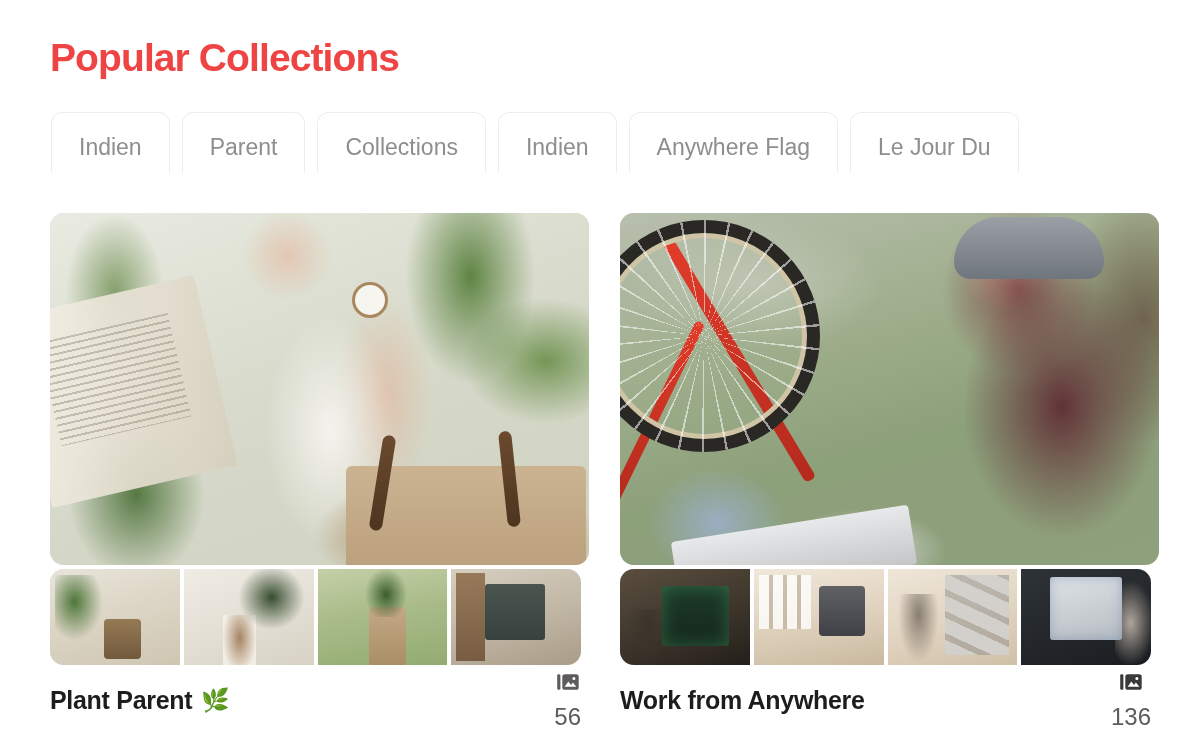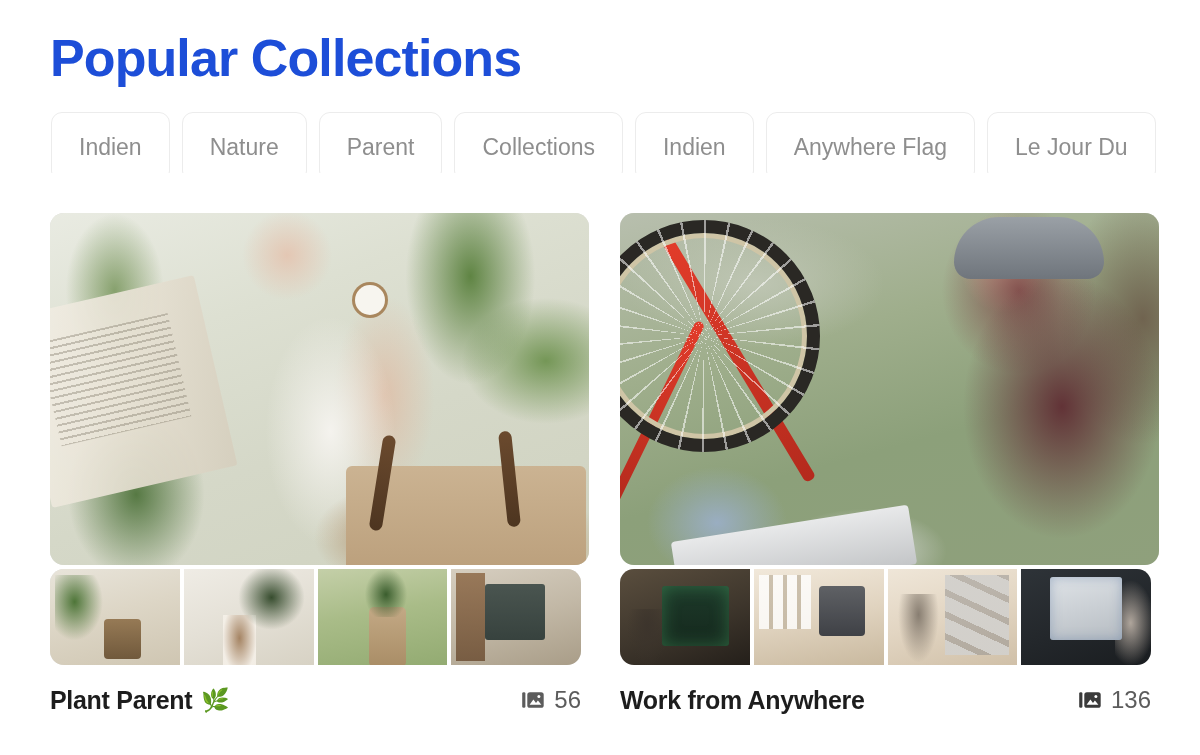--- a/index.html
+++ b/index.html
@@ -8,24 +8,24 @@
     background: #ffffff;
     font-family: "Liberation Sans", sans-serif;
     overflow: hidden;
   }
   .page { position: relative; width: 1200px; height: 755px; background: #fff; }
 
   
   .page-title {
     position: absolute;
     left: 50px; top: 34px;
-    font-size: 52px;
+    font-size: 39px;
     font-weight: bold;
     letter-spacing: -0.9px;
-    color: #1d4ed8;
+    color: #ef4444;
     line-height: 48px;
     white-space: nowrap;
   }
 
   
   .chip-row {
     position: absolute;
     left: 51px; top: 112px;
     display: flex;
     flex-direction: row;
@@ -105,20 +105,21 @@
     color: #1d1d1d;
     letter-spacing: -0.3px;
     display: flex;
     align-items: center;
     gap: 9px;
     white-space: nowrap;
   }
   .leaf-emoji { font-size: 23px; line-height: 1; }
   .count-group {
     display: flex;
+    flex-direction: column;
     align-items: center;
     gap: 9px;
   }
   .count-num {
     font-size: 24px;
     color: #5c5c5c;
   }
   .photo-icon { display: block; }
 
   
@@ -272,23 +273,20 @@
 
 <div class="page">
 
   <h1 class="page-title">Popular Collections</h1>
 
   <div class="chip-row">
     <div class="chip">
       <span>Indien</span>
     </div>
     <div class="chip">
-      <span>Nature</span>
-    </div>
-    <div class="chip">
       <span>Parent</span>
     </div>
     <div class="chip">
       <span>Collections</span>
     </div>
     <div class="chip">
       <span>Indien</span>
     </div>
     <div class="chip">
       <span>Anywhere Flag</span>

